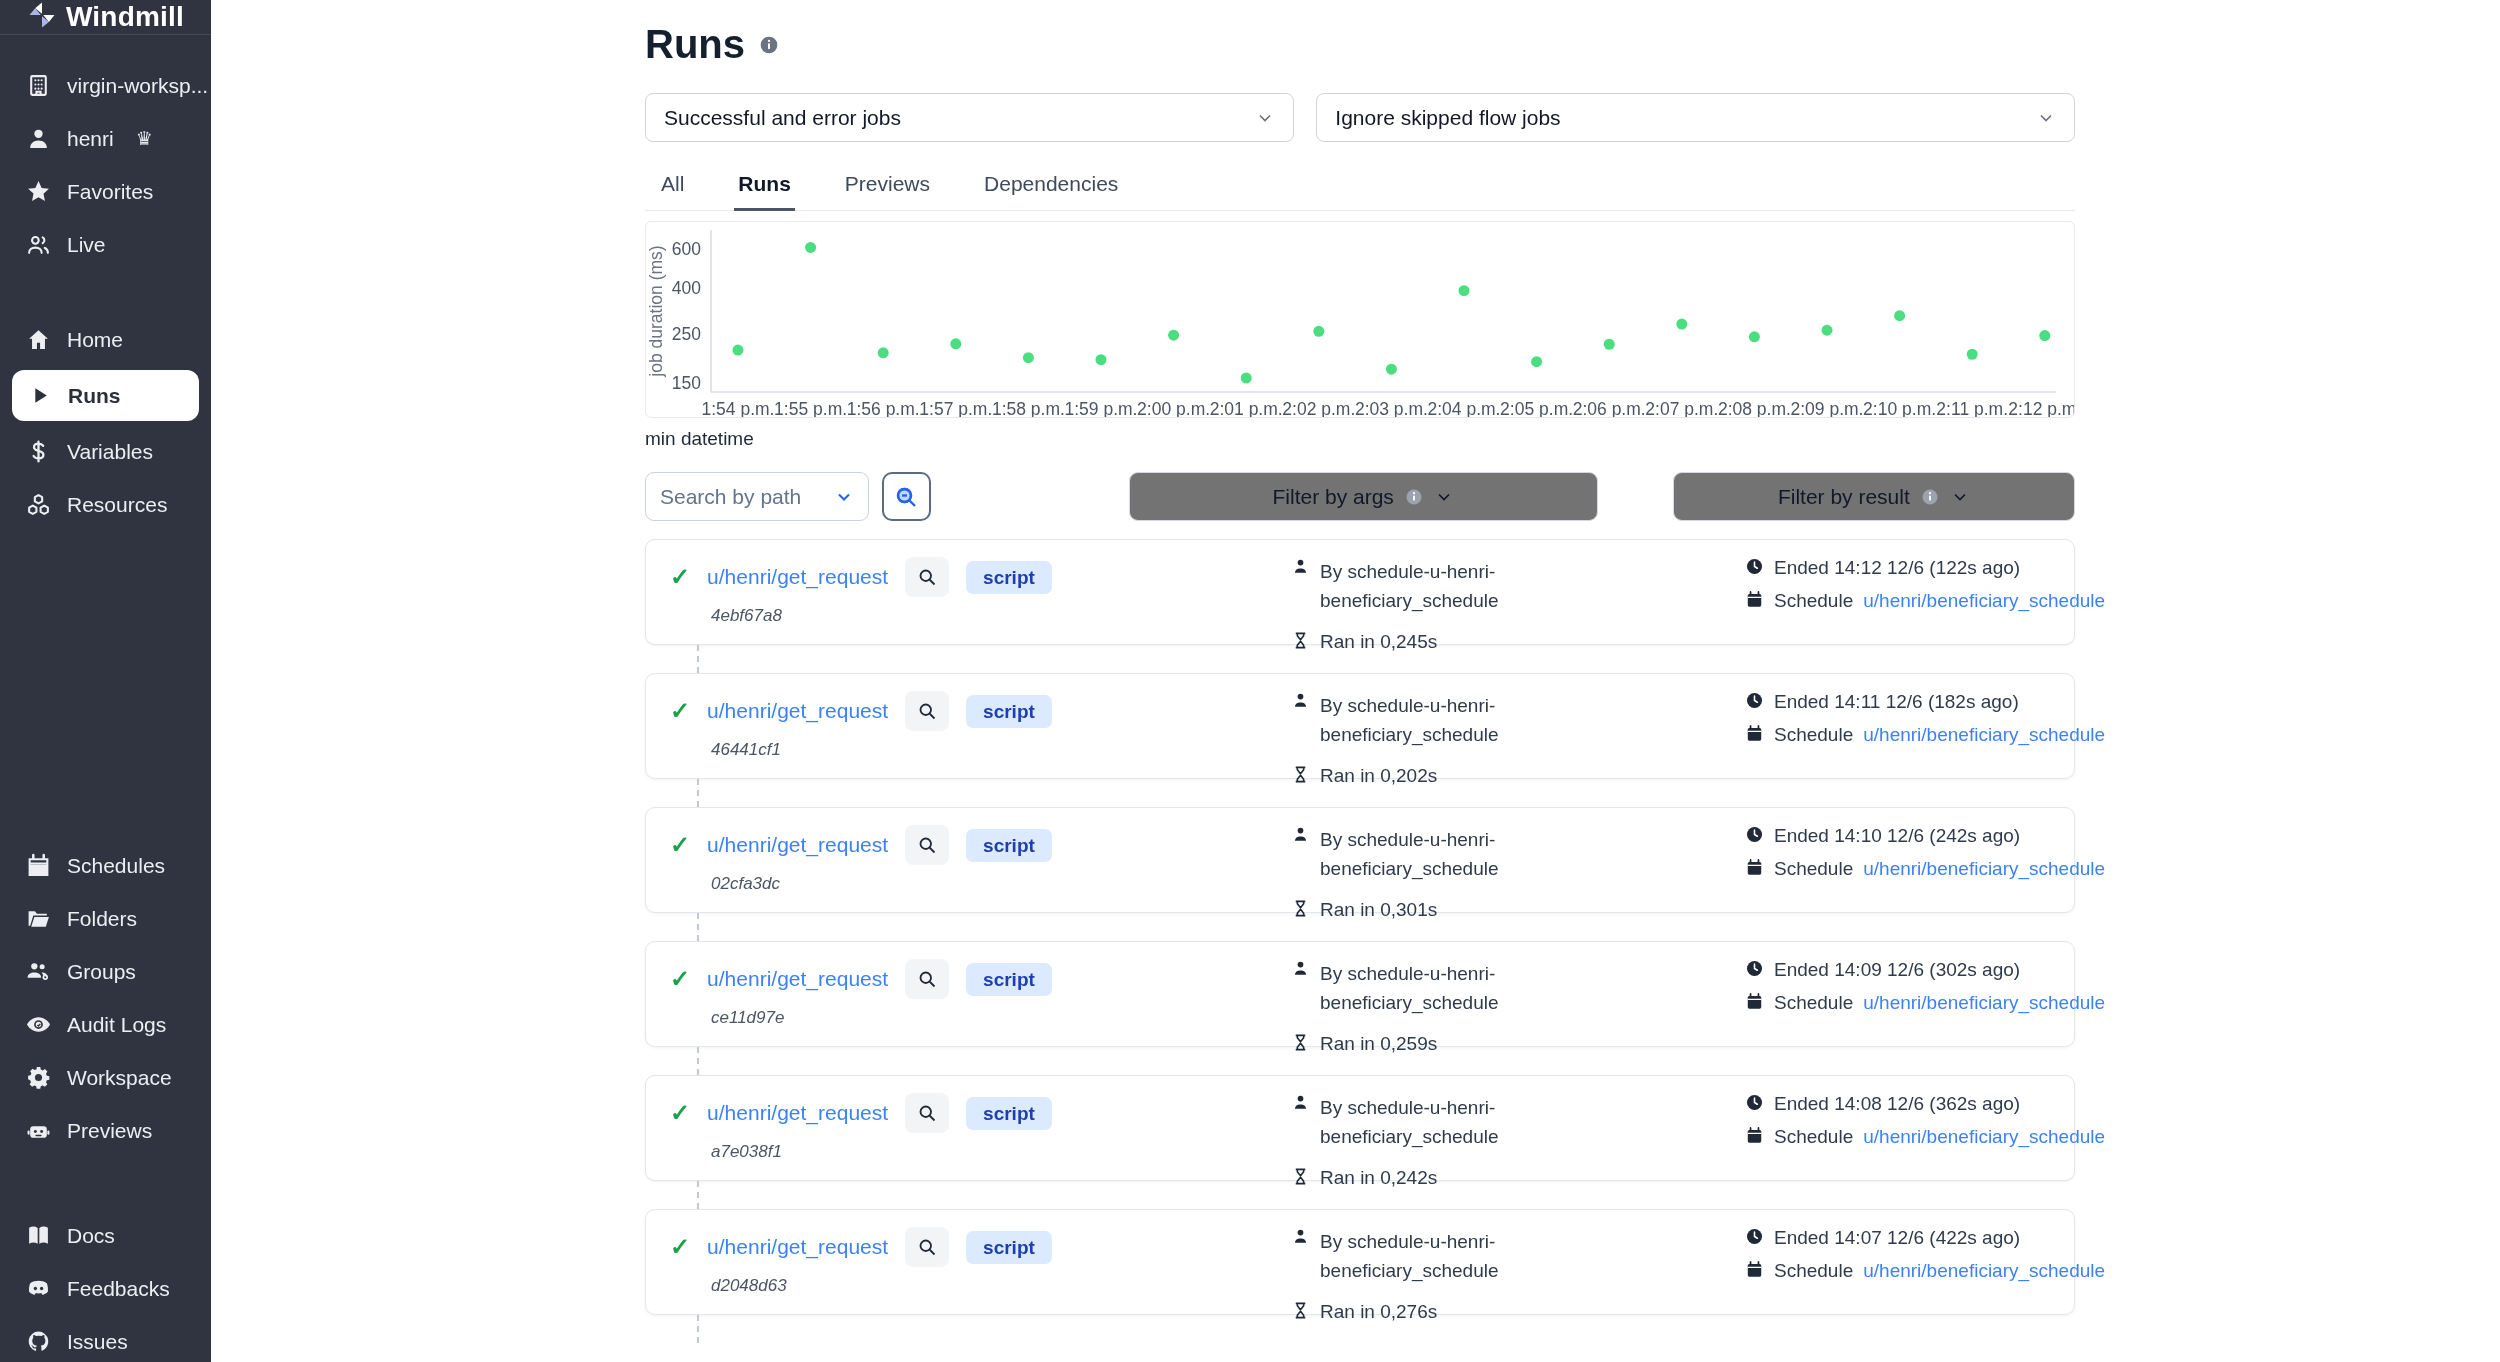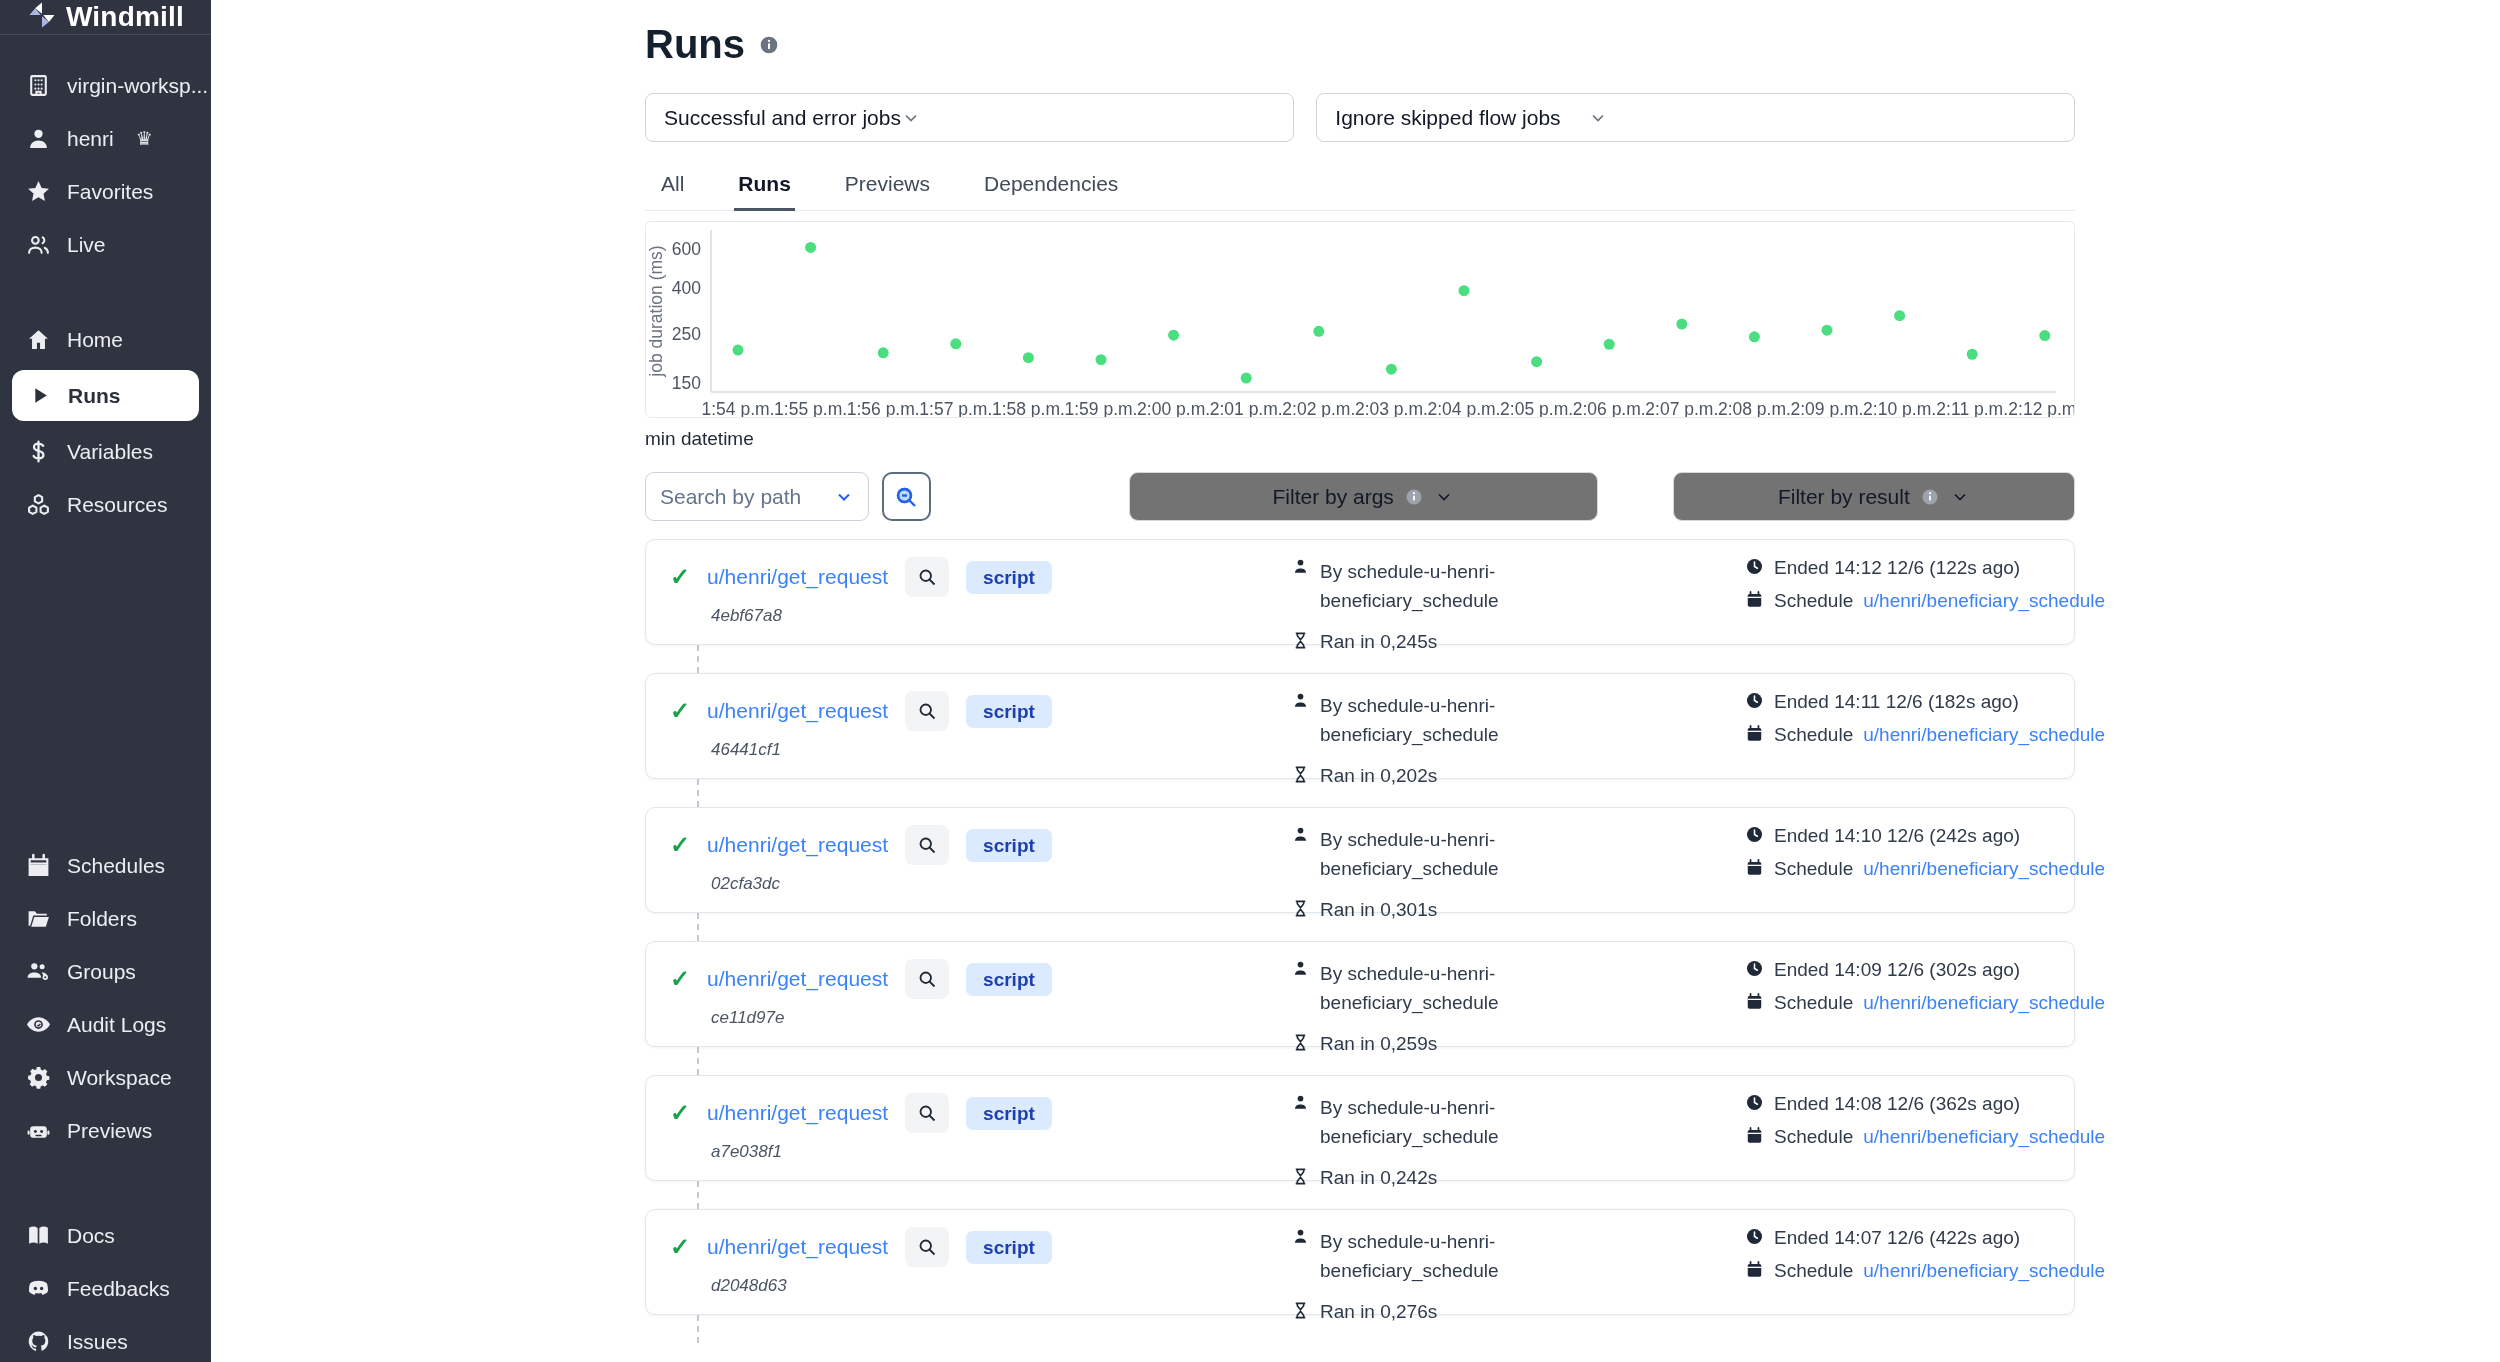--- a/index.html
+++ b/index.html
@@ -33,21 +33,21 @@
   .grp-foot{margin-top:52px;}
   .crown{font-size:19px;margin-left:7px;opacity:.95;}
 
   
   .main{flex:1;padding:22px 0 0 434px;}
   .content{width:1430px;}
   .title-row{display:flex;align-items:center;gap:14px;}
   .page-title{font-size:40px;font-weight:800;color:#15202e;}
   .selects-row{display:flex;gap:22px;margin-top:26px;}
   .big-select{height:49px;border:1px solid #cfd4db;border-radius:8px;background:#fff;
-    display:flex;align-items:center;padding:0 18px;
+    display:flex;align-items:center;justify-content:space-between;padding:0 18px;
     font-size:21px;color:#111827;cursor:pointer;}
   .big-select.first{width:703px;}
   .big-select.second{width:822px;gap:27px;}
   .chev{width:20px;height:20px;stroke:#6b7280;fill:none;stroke-width:2;flex:none;}
 
   .tabs{display:flex;gap:46px;margin-top:22px;border-bottom:1px solid #e7eaee;padding-left:12px;}
   .tab{font-size:21px;color:#3f4a5a;padding:8px 4px 12px;cursor:pointer;}
   .tab.active{color:#111827;font-weight:700;border-bottom:3px solid #4b5563;margin-bottom:-1px;}
 
   .chart-box{margin-top:10px;border:1px solid #e6e9ed;border-radius:6px;height:197px;width:1430px;

